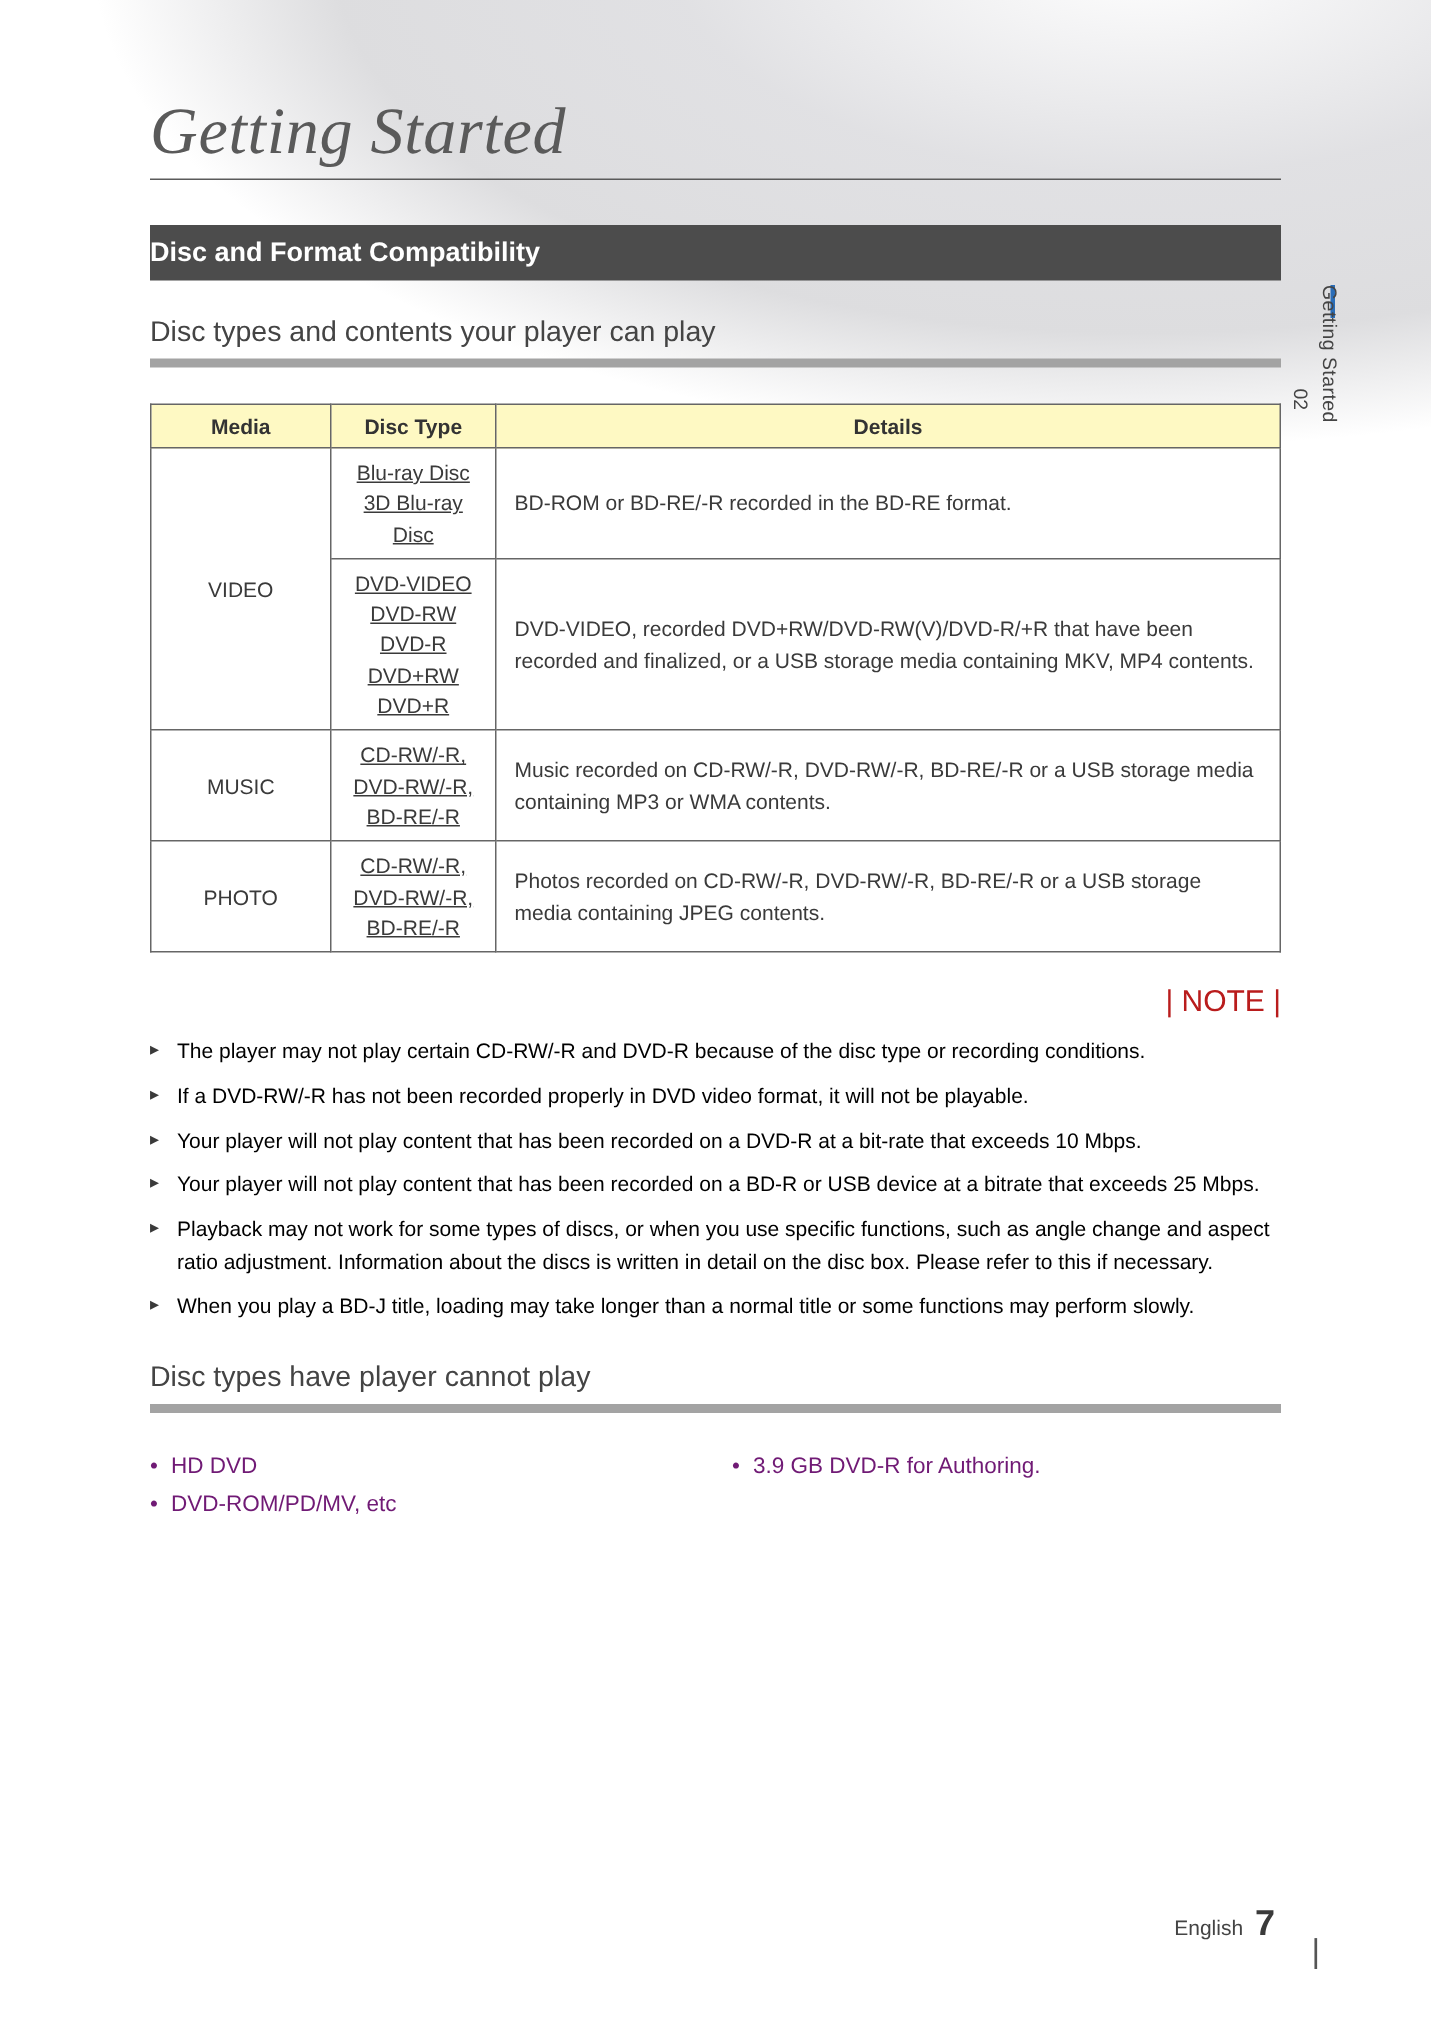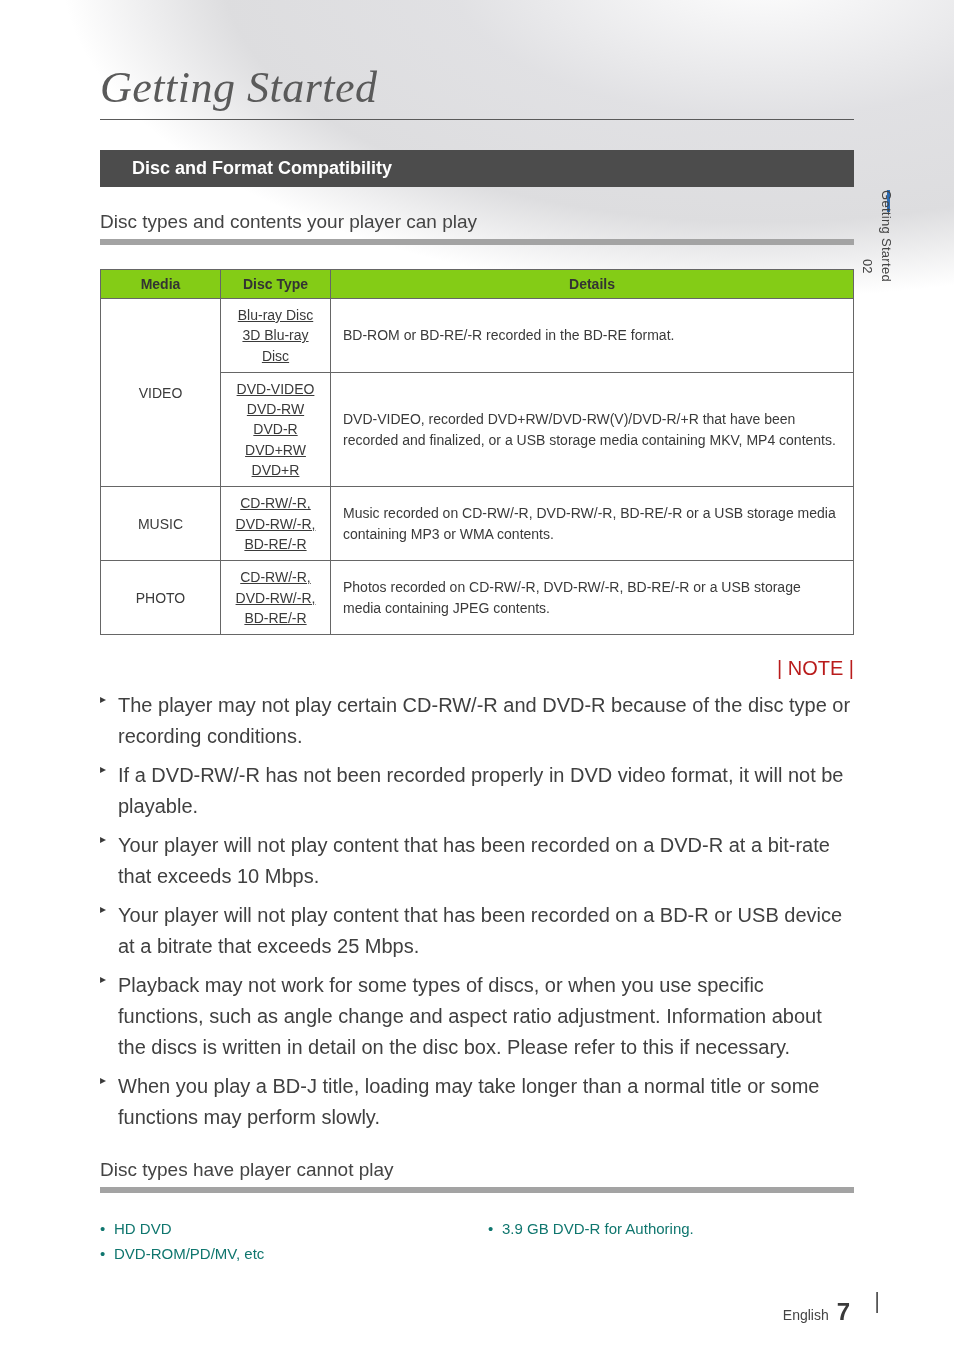--- a/index.html
+++ b/index.html
@@ -35,21 +35,21 @@
       border-bottom: 1px solid #5a5a5a;
       padding-bottom: 6px;
       margin-bottom: 30px;
       letter-spacing: 0.5px;
     }
     .section-bar {
       background: #4c4c4c;
       color: #fff;
       font-weight: bold;
       font-size: 18px;
-      padding: 8px 32px;
+      padding: 8px 0;
       margin-bottom: 24px;
     }
     .subsection {
       font-size: 19px;
       color: #444;
       border-bottom: 6px solid #a3a3a3;
       padding-bottom: 6px;
       margin-bottom: 24px;
     }
     .side-tab {
@@ -75,21 +75,21 @@
       border-collapse: collapse;
       font-size: 14px;
       color: #3a3a3a;
       margin-bottom: 22px;
     }
     table.compat th, table.compat td {
       border: 1px solid #666;
       padding: 6px 10px;
     }
     table.compat th {
-      background: #84cc16;
+      background: #fef9c3;
       font-weight: bold;
       text-align: center;
       color: #333;
       font-size: 14px;
     }
     table.compat td.media {
       text-align: center;
       width: 120px;
       vertical-align: middle;
       margin-left: 32px;
@@ -113,55 +113,55 @@
       color: #b91c1c;
       margin-bottom: 10px;
       text-align: right;
     }
     ul.notes {
       list-style: none;
       padding: 0;
       margin: 0 0 26px 0;
     }
     ul.notes li {
-      font-size: 20px;
+      font-size: 14px;
       line-height: 1.55;
       margin-bottom: 8px;
       padding-left: 18px;
       position: relative;
-      color: #404040;
+      color: #000000;
     }
     ul.notes li::before {
       content: "▸";
       position: absolute;
       left: 0; top: 0;
       font-size: 12px;
       color: #3a3a3a;
     }
     .cannot-columns {
       display: flex;
       gap: 22px;
       font-size: 15px;
-      color: #0f766e;
+      color: #701a75;
       line-height: 1.55;
     }
     .cannot-col { flex: 1 1 0; }
     .cannot-col ul { list-style: none; padding: 0; margin: 0; }
     .cannot-col li {
       padding-left: 14px;
       position: relative;
       margin-bottom: 2px;
     }
     .cannot-col li::before {
       content: "•";
       position: absolute; left: 0; top: 0;
     }
     .footer {
       position: absolute;
-      bottom: 28px;
+      bottom: 57px;
       right: 100px;
       font-size: 14px;
       color: #444;
       text-align: center;
     }
     .footer .big {
       font-size: 24px;
       font-weight: bold;
       color: #3a3a3a;
       margin: 0 4px;

